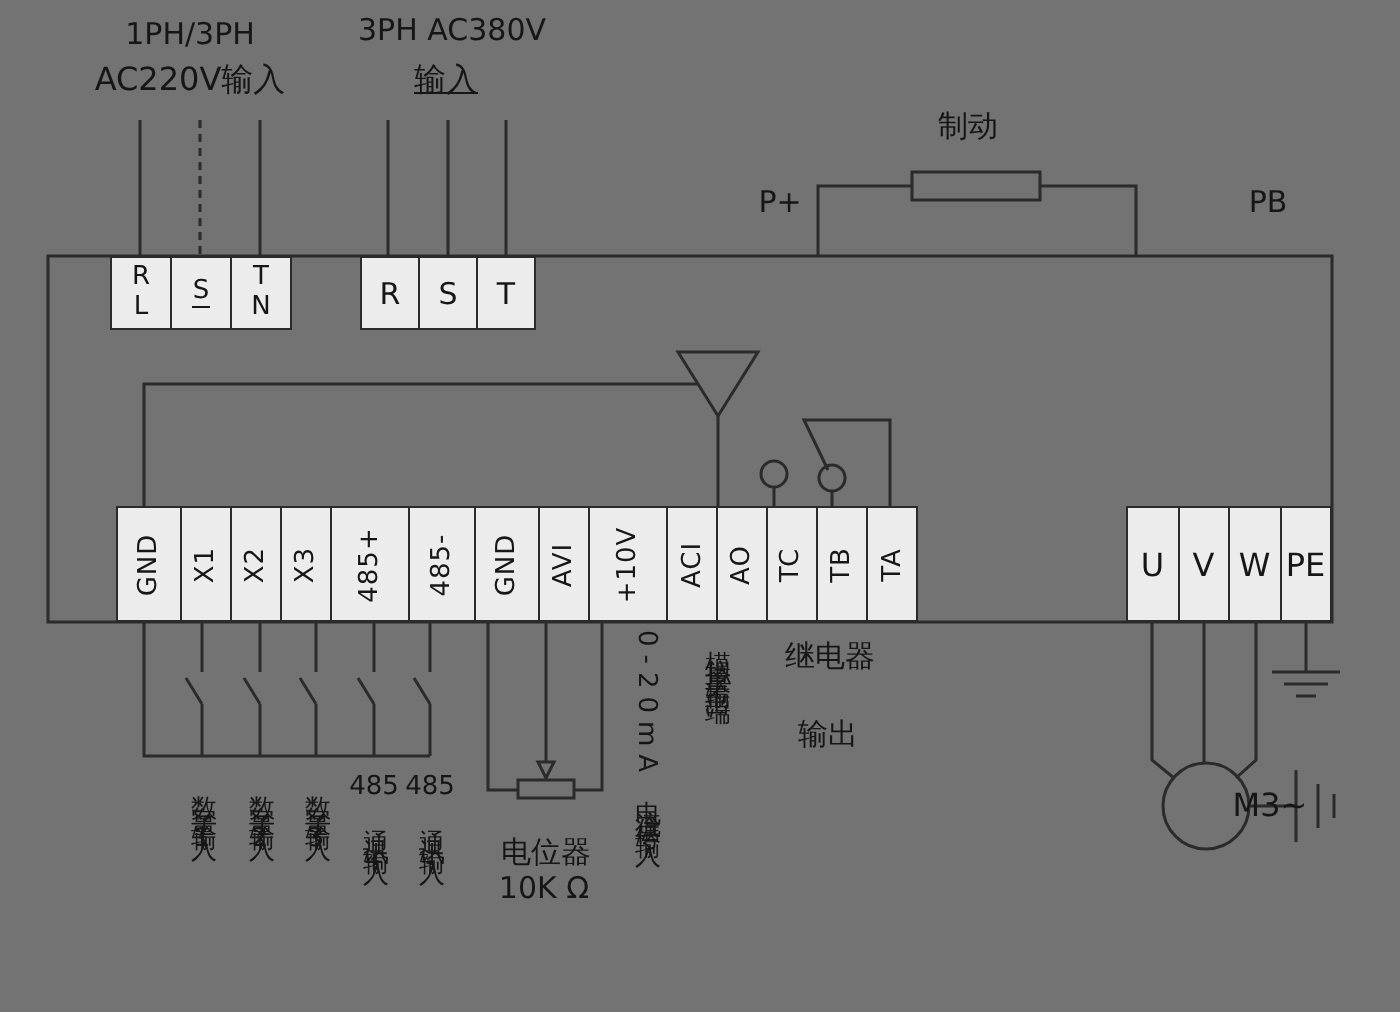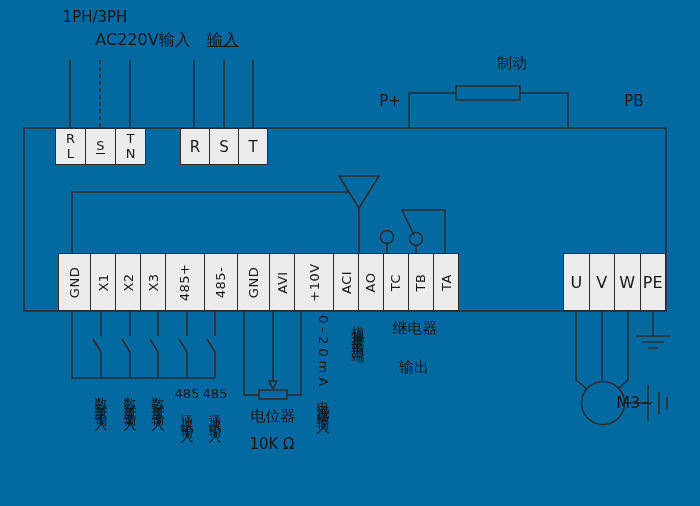--- a/index.html
+++ b/index.html
@@ -1,17 +1,17 @@
 <!DOCTYPE html>
 <html><head>
 <meta charset="utf-8">
 <style>
   html,body{margin:0;padding:0;background:#e7e7e7;}
   .stage{
-    position:relative;width:700px;height:506px;background:#0369a1;
+    position:relative;width:700px;height:506px;background:#737373;
     font-family:"DejaVu Sans","Liberation Sans",sans-serif;color:#161616;
     overflow:hidden;
   }
   svg.wires{position:absolute;left:0;top:0;}
   svg.wires path, svg.wires rect, svg.wires circle, svg.wires polygon{
     stroke:#2b2b2b;stroke-width:1.5;fill:none;
   }
   .lbl{position:absolute;transform:translateX(-50%);white-space:nowrap;line-height:1.15;}
   .strip{position:absolute;display:flex;border:1.6px solid #2b2b2b;background:#ececec;box-sizing:border-box;}
   .cell{flex:1 1 0;display:flex;align-items:center;justify-content:center;border-right:1.6px solid #2b2b2b;box-sizing:border-box;}
@@ -99,23 +99,24 @@
       <circle cx="603" cy="403" r="21.5" fill="#e7e7e7"></circle>
       <path d="M624.5,403 H648"></path>
     </g>
 
     <g>
       <path d="M648,385 V421 M659,392 V414 M667,397 V409"></path>
     </g>
   </svg>
 
   <div class="lbl mid" style="left:95px;top:9px;">1PH/3PH</div>
-  <div class="lbl big" style="left:95px;top:31px;margin-left:48px;">AC220V输入</div>
+  <div class="lbl big" style="left:95px;top:31px;">AC220V输入</div>
+  <div class="lbl mid" style="left:226px;top:7px;">3PH AC380V</div>
   <div class="lbl big" style="left:223px;top:31px;text-decoration:underline;">输入</div>
-  <div class="lbl mid" style="left:484px;top:55px;margin-left:28px;">制动</div>
+  <div class="lbl mid" style="left:484px;top:55px;">制动</div>
   <div class="lbl mid" style="left:390px;top:93px;">P+</div>
   <div class="lbl mid" style="left:634px;top:93px;">PB</div>
 
   <div class="strip" style="left:55px;top:128px;width:91px;height:37px;">
     <div class="cell">
       <div class="two">
         <span>R</span>
         <span>L</span>
       </div>
     </div>
@@ -219,21 +220,21 @@
   </div>
   <div class="vcol" style="left:187px;top:387px;">
     <span class="num">485</span>
     <span class="vtxt">通讯输入+</span>
   </div>
   <div class="vcol" style="left:215px;top:387px;">
     <span class="num">485</span>
     <span class="vtxt">通讯输入-</span>
   </div>
 
-  <div class="lbl mid" style="left:273px;top:408px;text-align:right;">电位器</div>
+  <div class="lbl mid" style="left:273px;top:418px;text-align:right;">电位器</div>
   <div class="lbl mid" style="left:272px;top:436px;text-align:center;">10K Ω</div>
 
   <div class="vmix" style="left:323px;top:315px;">0-20mA电流信号输入</div>
   <div class="vup" style="left:358px;top:315px;">模拟量量输出端</div>
 
   <div class="lbl mid" style="left:415px;top:320px;">继电器</div>
   <div class="lbl mid" style="left:414px;top:359px;">输出</div>
 
   <div class="lbl big" style="left:635px;top:394px;">M3~</div>
 

